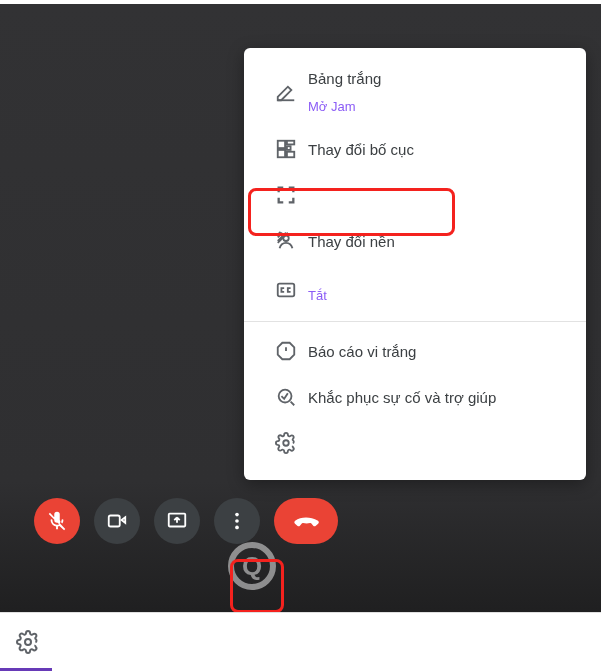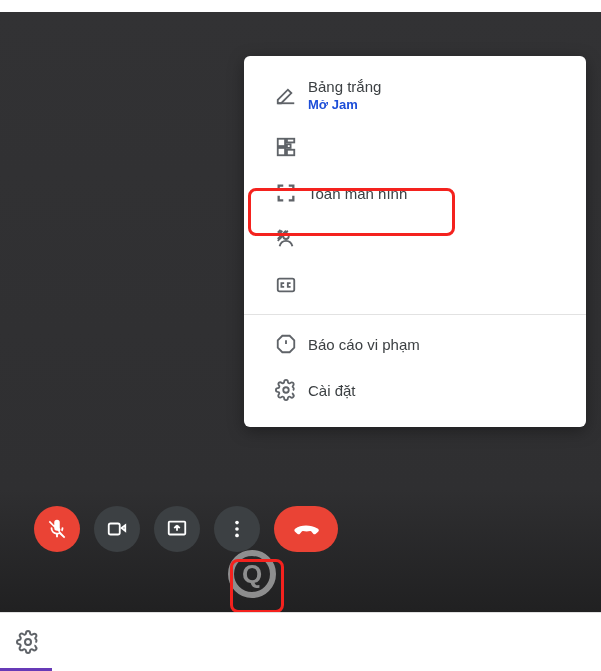--- a/index.html
+++ b/index.html
@@ -1,21 +1,21 @@
 <!DOCTYPE html>
 <html><head>
 <meta charset="utf-8">
 <style>
   * { box-sizing: border-box; margin: 0; padding: 0; }
   html, body { width: 601px; height: 671px; font-family: Arial, Helvetica, sans-serif; }
   body { position: relative; background: #fff; overflow: hidden; }
 
   .video-area {
     position: absolute;
-    left: 0; top: 12px; right: 0;
+    left: 0; top: 4px; right: 0;
     height: 612px;
     background: #363638;
     background: linear-gradient(180deg, #323234 0%, #2f2f31 78%, #1f1f20 100%);
   }
 
   .bottom-bar {
     position: absolute;
     left: 0; right: 0; bottom: 59px;
     height: 72px;
     display: flex;
@@ -53,21 +53,21 @@
     padding: 12px 20px 12px 20px;
     cursor: pointer;
     position: relative;
   }
   .menu-item .icon-wrap {
     width: 44px;
     display:flex; justify-content:center; color:#5f6368;
   }
   .menu-item .texts { flex:1; }
   .menu-item .title { color:#3c4043; font-size:15px; }
-  .menu-item .sub { color:#1d4ed8; font-size:13px; margin-top:2px;font-weight:bold; }
+  .menu-item .sub { color:#8b5cf6; font-size:13px; margin-top:12px; }
   .menu-sep { height:1px; background:#e2e2e2; margin:6px 0; }
 
   .highlight-box {
     position: absolute;
     border: 3px solid #f4221e;
     border-radius: 8px;
     pointer-events: none;
   }
   .hl-menuitem {
     top: 188px;
@@ -138,79 +138,92 @@
     <div class="menu-item">
       <span class="icon-wrap">
         <svg width="22" height="22" viewBox="0 0 24 24" fill="none" stroke="#5f6368" stroke-width="2">
             <rect x="3" y="3" width="8" height="8"></rect>
             <rect x="13" y="3" width="8" height="4"></rect>
             <rect x="13" y="9" width="4" height="4"></rect>
             <rect x="3" y="13" width="8" height="8"></rect>
             <rect x="13" y="15" width="8" height="6"></rect>
           </svg>
       </span>
+      <span class="texts">
+        <div class="title">Thay đổi bố cục</div>
+      </span>
     </div>
 
     <div class="menu-item">
       <span class="icon-wrap">
         <svg width="22" height="22" viewBox="0 0 24 24" fill="none" stroke="#5f6368" stroke-width="2.5">
             <path d="M4 9V4h5M20 9V4h-5M4 15v5h5M20 15v5h-5"></path>
           </svg>
-      </span>
-      <span class="texts">
-        <div class="title">Toàn màn hình</div>
       </span>
     </div>
 
     <div class="menu-item">
       <span class="icon-wrap">
         <svg width="22" height="22" viewBox="0 0 24 24" fill="none" stroke="#5f6368" stroke-width="2">
             <circle cx="12" cy="9" r="3"></circle>
             <path d="M5 20c1-4 4-6 7-6s6 2 7 6"></path>
             <path d="M3 5l3-3M8 3l-5 5M3 12l9-9M14 3L3 14"></path>
           </svg>
       </span>
+      <span class="texts">
+        <div class="title">Thay đổi nền</div>
+      </span>
     </div>
 
     <div class="menu-item">
       <span class="icon-wrap">
         <svg width="22" height="22" viewBox="0 0 24 24" fill="none" stroke="#5f6368" stroke-width="2">
             <rect x="3" y="5" width="18" height="14" rx="2"></rect>
             <path d="M10 10H7v4h3M17 10h-3v4h3"></path>
           </svg>
       </span>
       <span class="texts">
+        <div class="sub">Tắt</div>
       </span>
     </div>
 
     <div class="menu-sep"></div>
 
 
     <div class="menu-item">
       <span class="icon-wrap">
         <svg width="22" height="22" viewBox="0 0 24 24" fill="none" stroke="#5f6368" stroke-width="2">
             <path d="M8 3h8l5 5v8l-5 5H8l-5-5V8l5-5z"></path>
             <path d="M12 8v4M12 16h.01"></path>
           </svg>
       </span>
       <span class="texts">
-        <div class="title">Báo cáo vi phạm</div>
-      </span>
-    </div>
-
+        <div class="title">Báo cáo vi trắng</div>
+      </span>
+    </div>
+
+    <div class="menu-item">
+      <span class="icon-wrap">
+        <svg width="22" height="22" viewBox="0 0 24 24" fill="none" stroke="#5f6368" stroke-width="2">
+            <circle cx="11" cy="11" r="7"></circle>
+            <path d="M21 21l-4-4"></path>
+            <path d="M7 11l3 3 4-6"></path>
+          </svg>
+      </span>
+      <span class="texts">
+        <div class="title">Khắc phục sự cố và trợ giúp</div>
+      </span>
+    </div>
 
     <div class="menu-item">
       <span class="icon-wrap">
         <svg width="22" height="22" viewBox="0 0 24 24" fill="none" stroke="#5f6368" stroke-width="2">
             <circle cx="12" cy="12" r="3"></circle>
             <path d="M19.4 15a1.7 1.7 0 0 0 .34 1.87l.06.06a2 2 0 1 1-2.83 2.83l-.06-.06a1.7 1.7 0 0 0-1.87-.34 1.7 1.7 0 0 0-1.03 1.56V21a2 2 0 1 1-4 0v-.09a1.7 1.7 0 0 0-1.11-1.56 1.7 1.7 0 0 0-1.87.34l-.06.06a2 2 0 1 1-2.83-2.83l.06-.06a1.7 1.7 0 0 0 .34-1.87 1.7 1.7 0 0 0-1.56-1.03H3a2 2 0 1 1 0-4h.09a1.7 1.7 0 0 0 1.56-1.11 1.7 1.7 0 0 0-.34-1.87l-.06-.06a2 2 0 1 1 2.83-2.83l.06.06a1.7 1.7 0 0 0 1.87.34H9a1.7 1.7 0 0 0 1.03-1.56V3a2 2 0 1 1 4 0v.09a1.7 1.7 0 0 0 1.03 1.56 1.7 1.7 0 0 0 1.87-.34l.06-.06a2 2 0 1 1 2.83 2.83l-.06.06a1.7 1.7 0 0 0-.34 1.87V9c.66.27 1.09.91 1.09 1.63s-.43 1.36-1.09 1.63"></path>
           </svg>
-      </span>
-      <span class="texts">
-        <div class="title">Cài đặt</div>
       </span>
     </div>
 
   </div>
 
   <div class="bottom-bar">
     <div class="btn-circle btn-red">
       <svg width="22" height="22" viewBox="0 0 24 24" fill="#fff">
           <path d="M19 11a1 1 0 0 0-2 0 5 5 0 0 1-.58 2.36l1.46 1.46A6.93 6.93 0 0 0 19 11zM12 2a3 3 0 0 0-3 3v4.17l5.83 5.83A3 3 0 0 0 15 11V5a3 3 0 0 0-3-3zM4.27 3 3 4.27l6 6V11a3 3 0 0 0 3 3c.23 0 .46-.03.68-.08l1.66 1.66A5 5 0 0 1 7 11a1 1 0 0 0-2 0 7 7 0 0 0 6 6.92V21h2v-3.08c.57-.08 1.12-.24 1.64-.45L19.73 22 21 20.73 4.27 3z"></path>
         </svg>

